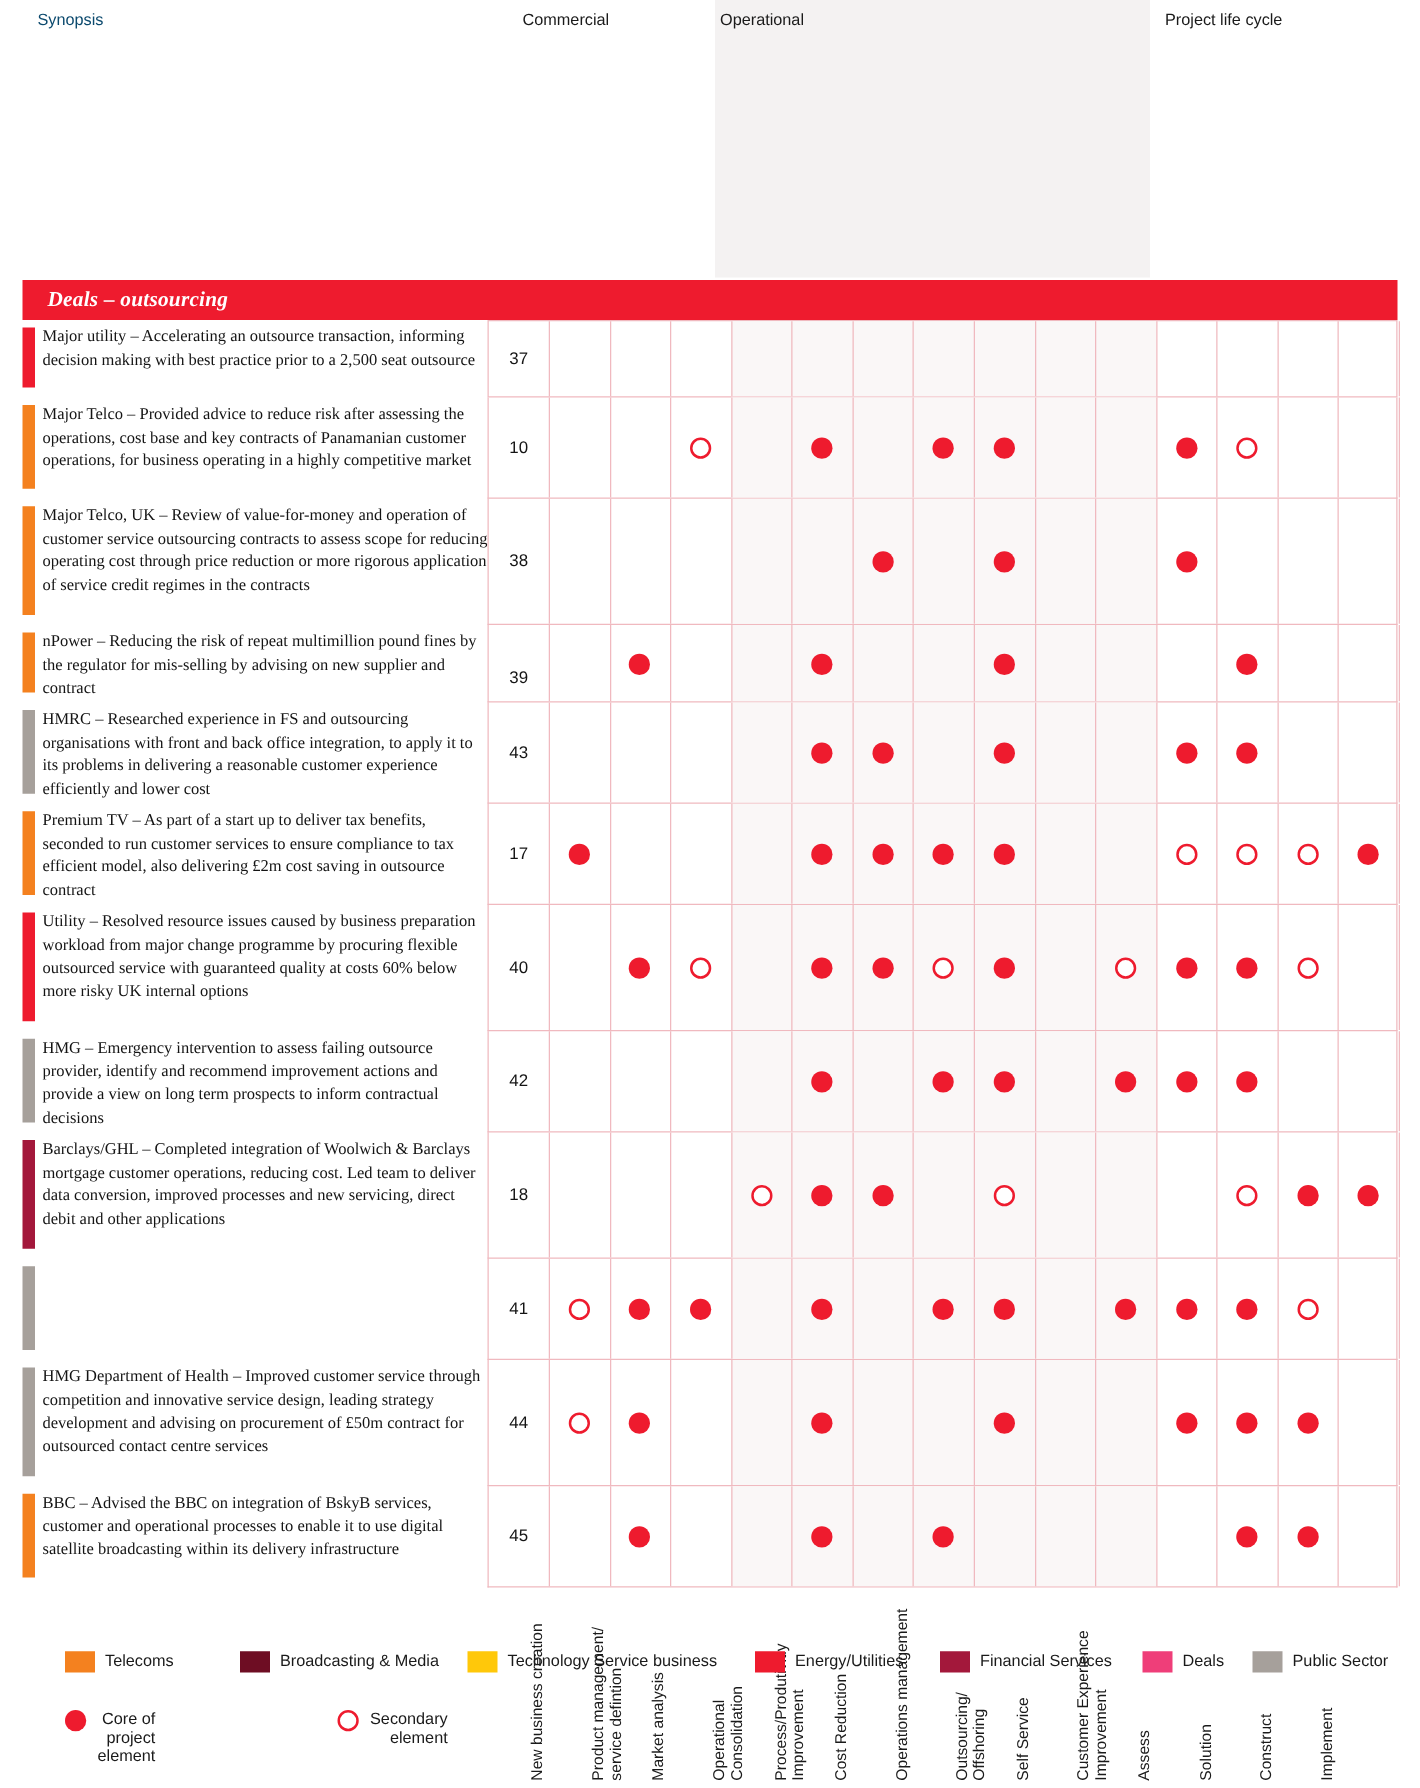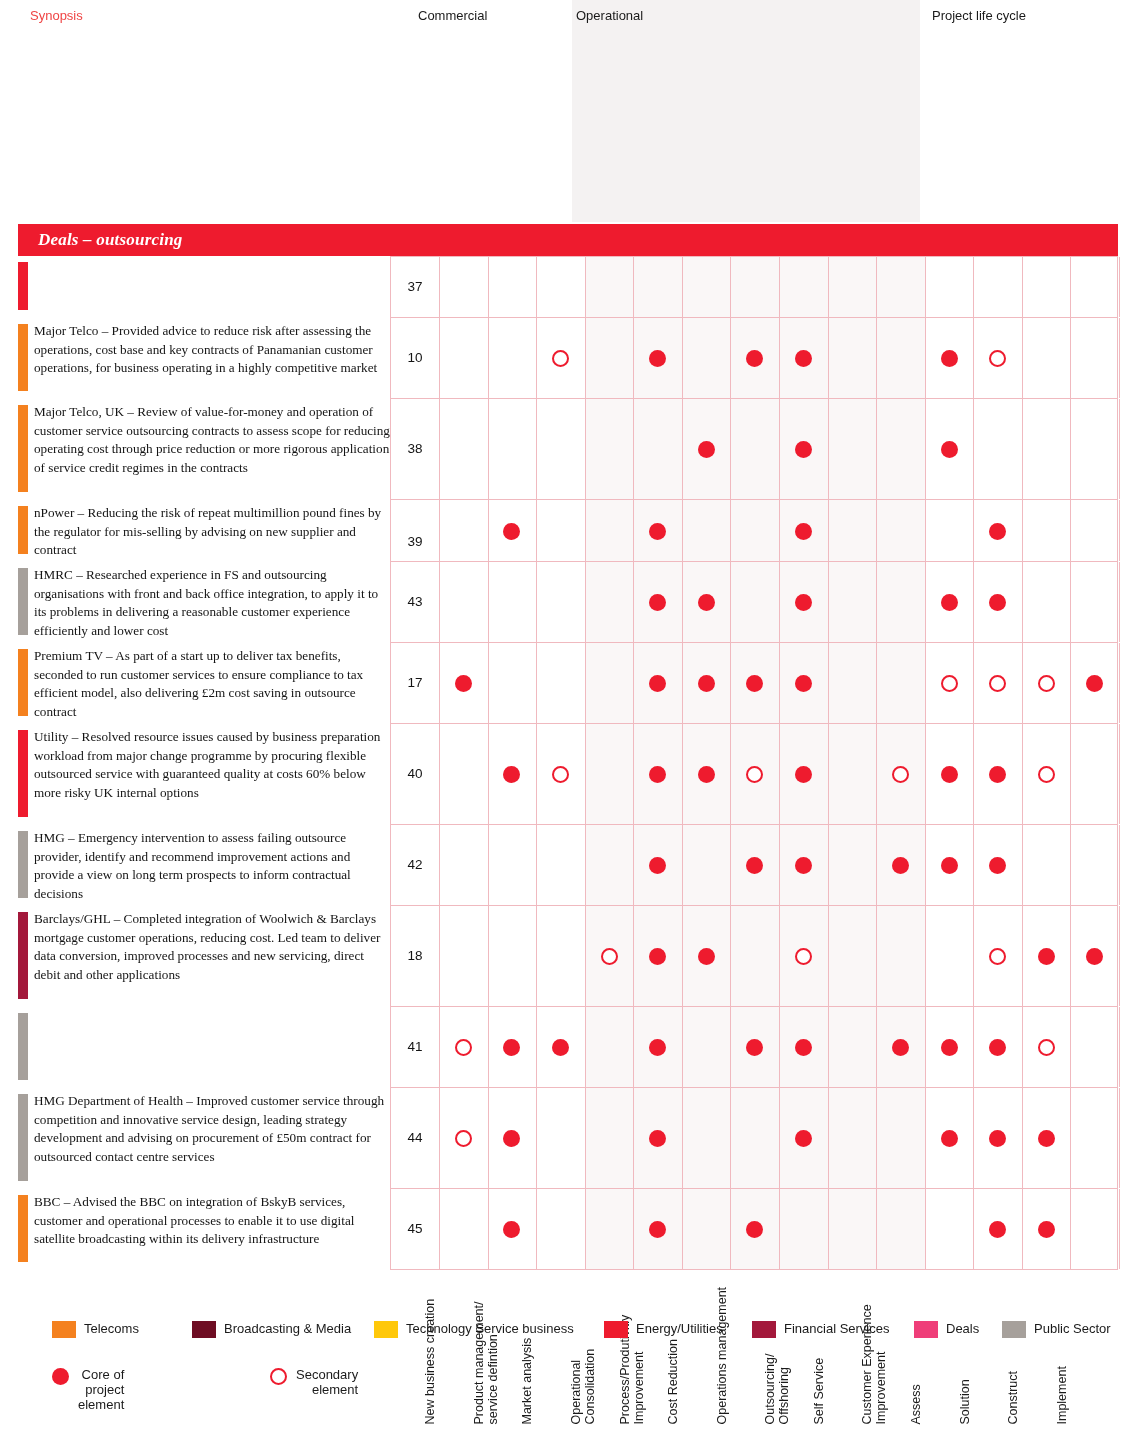--- a/index.html
+++ b/index.html
@@ -184,21 +184,21 @@
 
 <div id="page">
 
   <div id="groups">
       <div class="grp-label" style="left: 418px;">Commercial</div>
       <div class="grp-band" style="left: 572px; width: 348px;"></div>
       <div class="grp-label" style="left: 576px;">Operational</div>
       <div class="grp-label" style="left: 932px;">Project life cycle</div>
     </div>
 
-  <div style="position:absolute;left:30px;top:8px;font-size:13px;color:#ef4444;font-family:'Liberation Sans',sans-serif;">Synopsis</div>
+  <div style="position:absolute;left:30px;top:8px;font-size:13px;color:#0c4a6e;font-family:'Liberation Sans',sans-serif;">Synopsis</div>
 
   <div id="col-labels">
       <div class="col-label-wrap" style="left: 437.286px; height: 218px;">
         <div class="col-label" style="left: 0px; bottom: 6px;">New business creation</div>
       </div>
       <div class="col-label-wrap" style="left: 485.857px; height: 218px;">
         <div class="col-label" style="left: 0px; bottom: 6px;">Product management/</div>
         <div class="col-label" style="left: 14px; bottom: 6px;">service defintion</div>
       </div>
       <div class="col-label-wrap" style="left: 534.429px; height: 218px;">
@@ -243,20 +243,21 @@
       </div>
     </div>
 
   <div class="title-bar">
     <span>Deals – outsourcing</span>
   </div>
 
   <div class="grid" id="grid">
       <div class="row first" style="height: 62px;">
         <div class="sector-chip" style="background: rgb(238, 27, 46); height: 48px;"></div>
+        <div class="synopsis">Major utility – Accelerating an outsource transaction, informing decision making with best practice prior to a 2,500 seat outsource</div>
         <div class="cellband">
           <div class="shade" style="left: 193.714px; width: 340px;"></div>
           <div class="vline" style="left: 48px;"></div>
           <div class="vline" style="left: 96.5714px;"></div>
           <div class="vline" style="left: 145.143px;"></div>
           <div class="vline" style="left: 193.714px;"></div>
           <div class="vline" style="left: 242.286px;"></div>
           <div class="vline" style="left: 290.857px;"></div>
           <div class="vline" style="left: 339.429px;"></div>
           <div class="vline" style="left: 388px;"></div>

